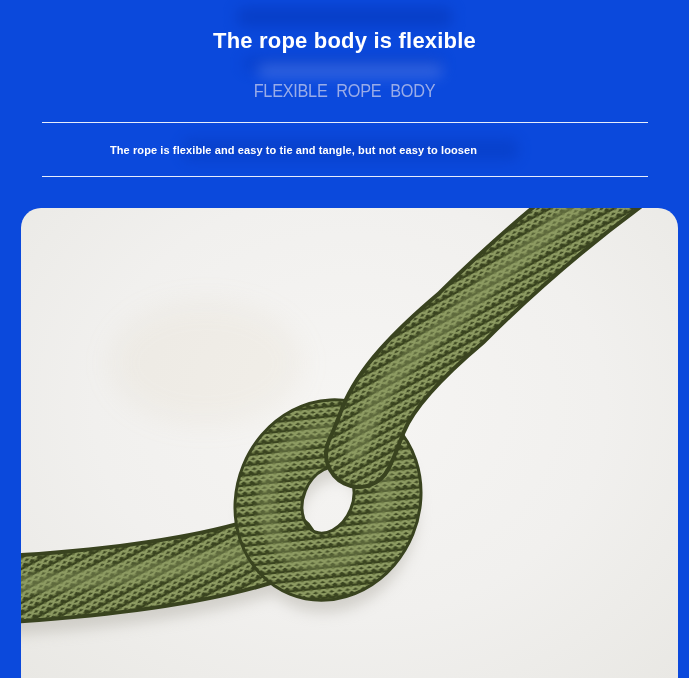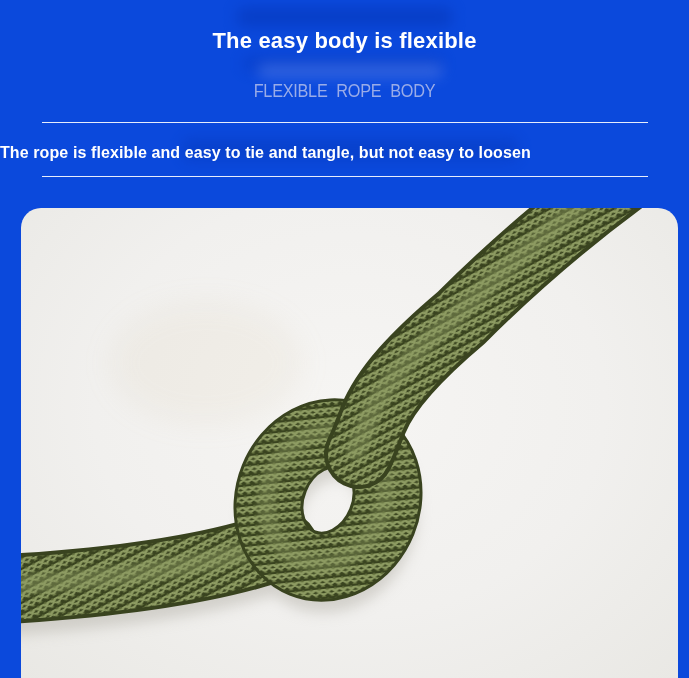--- a/index.html
+++ b/index.html
@@ -24,21 +24,21 @@
     transform:scaleX(.93);z-index:3;
   }
   .divider{
     position:absolute;left:42px;width:606px;height:1px;
     background:rgba(255,255,255,.9);z-index:3;
   }
   .divider-top{top:122px;}
   .divider-bottom{top:176px;}
   .description{
     position:absolute;left:0;top:144px;width:587px;margin:0;
-    color:#ffffff;font-size:16px;font-weight:700;
+    text-align:center;color:#ffffff;font-size:11px;font-weight:700;
     letter-spacing:.1px;z-index:3;
   }
   
   .ghost{position:absolute;border-radius:6px;filter:blur(7px);z-index:1;}
   .ghost-1{left:237px;top:7px;width:215px;height:20px;background:#0434b4;opacity:.5;}
   .ghost-2{left:243px;top:56px;width:200px;height:15px;background:#0434b4;opacity:.35;}
   .ghost-3{left:258px;top:64px;width:185px;height:14px;background:#5b82ea;opacity:.5;}
   .ghost-4{left:183px;top:139px;width:335px;height:21px;background:#0537b8;opacity:.45;}
 
   
@@ -57,21 +57,21 @@
 <body>
 
 <div class="stage">
 
   <header class="header">
     <div class="ghost ghost-1"></div>
     <div class="ghost ghost-2"></div>
     <div class="ghost ghost-3"></div>
     <div class="ghost ghost-4"></div>
 
-    <h1 class="page-title">The easy body is flexible</h1>
+    <h1 class="page-title">The rope body is flexible</h1>
     <h2 class="page-subtitle">FLEXIBLE ROPE BODY</h2>
 
     <div class="divider divider-top"></div>
     <p class="description">The rope is flexible and easy to tie and tangle, but not easy to loosen</p>
     <div class="divider divider-bottom"></div>
   </header>
 
   <figure class="card" aria-label="Olive green braided rope tied in a loose overhand knot on a white background">
     <div class="smudge"></div>
 

